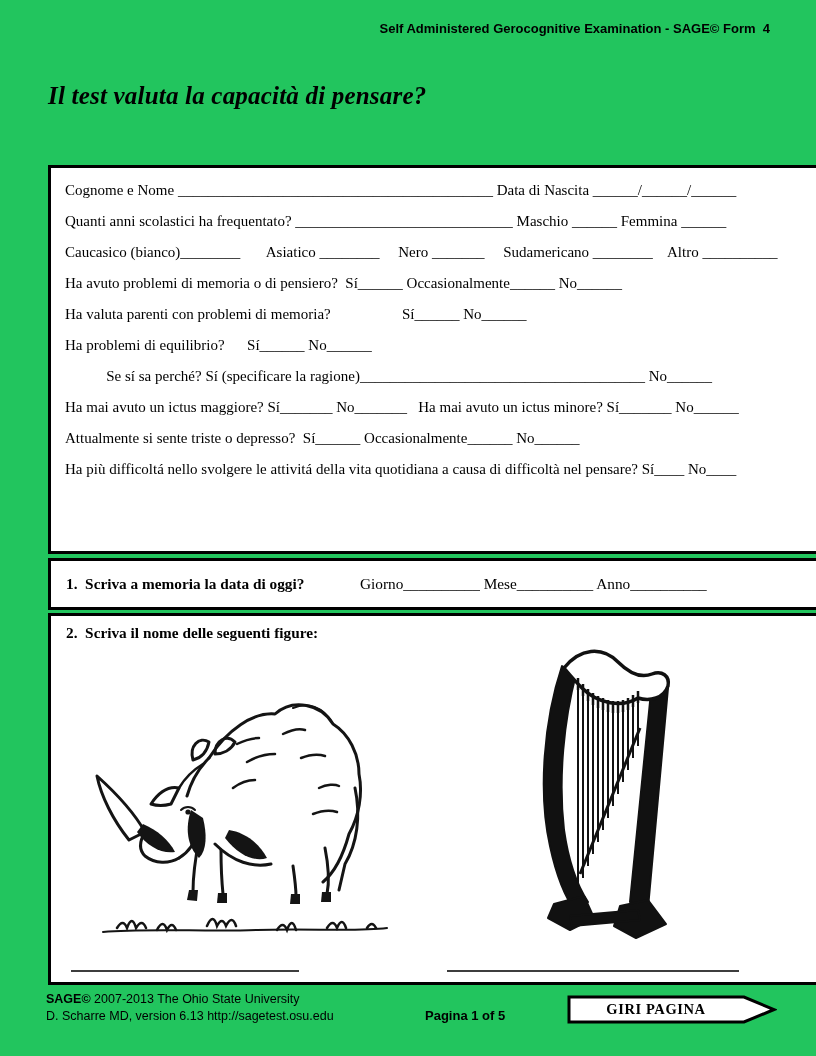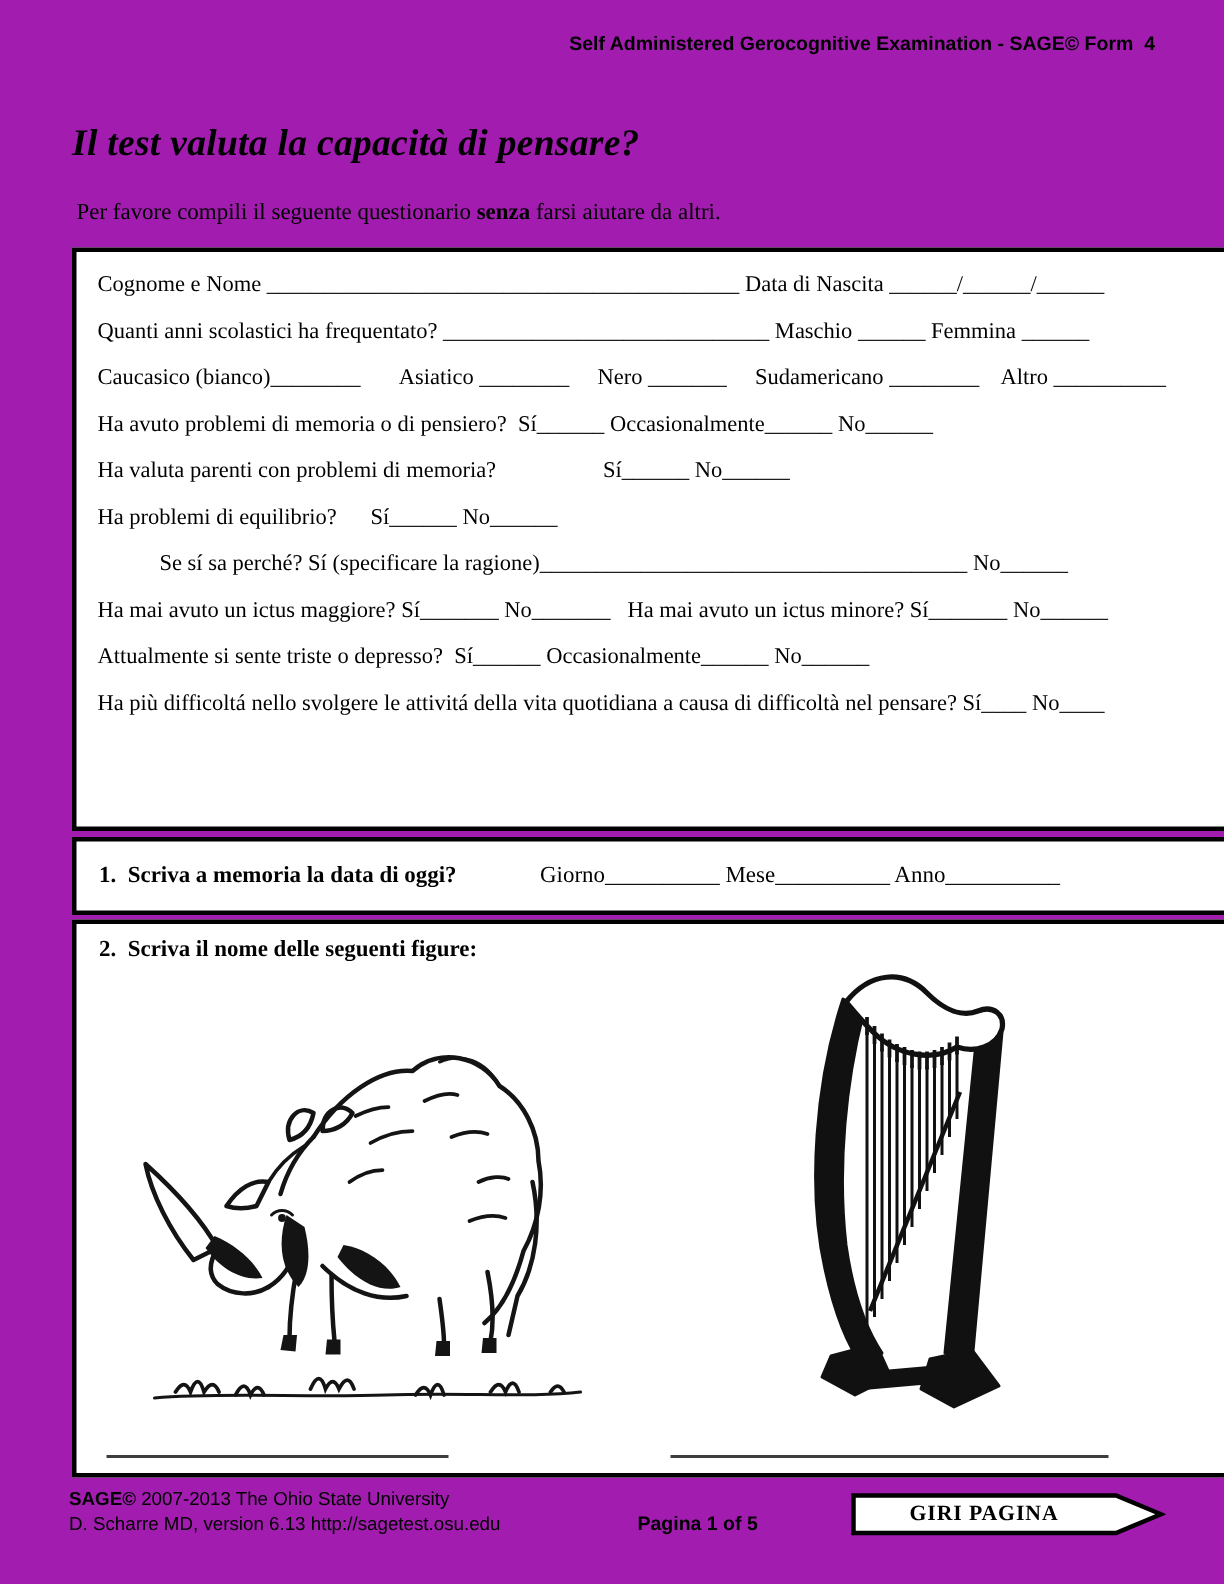--- a/index.html
+++ b/index.html
@@ -1,16 +1,16 @@
 <!DOCTYPE html>
 <html><head>
 <meta charset="utf-8">
 <style>
   html,body{margin:0;padding:0;background:#ffffff;}
-  .page{position:relative;width:816px;height:1056px;background:#a21caf;color:#000;overflow:hidden;
+  .page{position:relative;width:816px;height:1056px;background:#22c55e;color:#000;overflow:hidden;
         font-family:"Liberation Serif",serif;}
 
   .hdr{position:absolute;top:21px;right:46px;font-family:"Liberation Sans",sans-serif;
        font-weight:700;font-size:13px;white-space:pre;}
 
   .page-title{position:absolute;top:82px;left:48px;font-family:"Liberation Serif",serif;
        font-style:italic;font-weight:700;font-size:25px;letter-spacing:.2px;}
 
   .intro{position:absolute;top:133px;left:51px;font-size:15.3px;white-space:pre;}
   .intro .b{font-weight:700;}
@@ -46,21 +46,20 @@
 </style>
 </head>
 <body>
 
 <div class="page">
 
   <div class="hdr">Self Administered Gerocognitive Examination - SAGE© Form  4</div>
 
   <div class="page-title">Il test valuta la capacità di pensare?</div>
 
-  <div class="intro"><span>Per favore compili il seguente questionario </span><span class="b">senza</span><span> farsi aiutare da altri.</span></div>
 
   <div class="boxed" id="qbox">
     <div class="qline">Cognome e Nome __________________________________________ Data di Nascita ______/______/______</div>
     <div class="qline">Quanti anni scolastici ha frequentato? _____________________________ Maschio ______ Femmina ______</div>
     <div class="qline">Caucasico (bianco)________       Asiatico ________     Nero _______     Sudamericano ________    Altro __________</div>
     <div class="qline">Ha avuto problemi di memoria o di pensiero?  Sí______ Occasionalmente______ No______</div>
     <div class="qline">Ha valuta parenti con problemi di memoria?                   Sí______ No______</div>
     <div class="qline">Ha problemi di equilibrio?      Sí______ No______</div>
     <div class="qline">           Se sí sa perché? Sí (specificare la ragione)______________________________________ No______</div>
     <div class="qline">Ha mai avuto un ictus maggiore? Sí_______ No_______   Ha mai avuto un ictus minore? Sí_______ No______</div>

